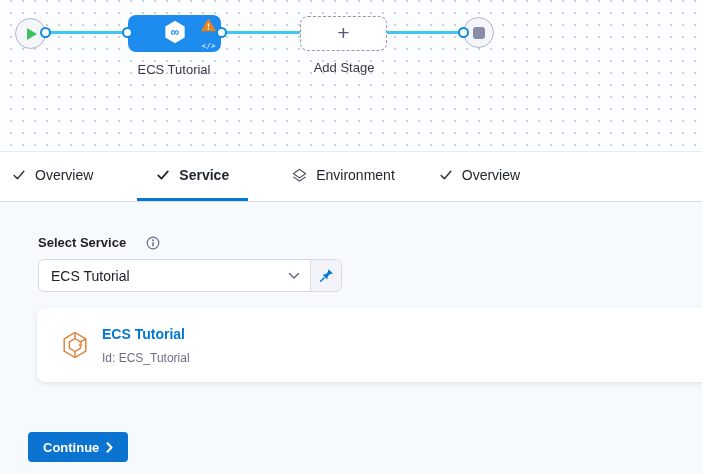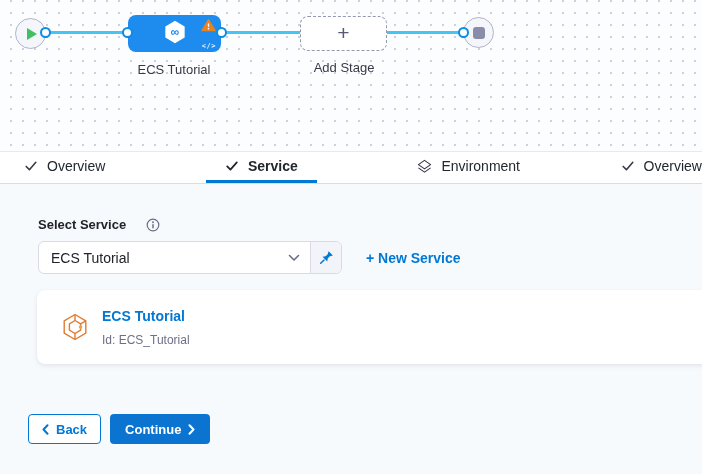--- a/index.html
+++ b/index.html
@@ -33,22 +33,22 @@
     color:#eaf4ff; letter-spacing:.5px; font-family:"DejaVu Sans Mono",monospace; }
   .node-label { position:absolute; width:120px; text-align:center; font-size:13px; color:#383946; z-index:2; }
   .stage-label { left:114px; top:62px; }
   .addstage-label { left:284px; top:60px; }
   .add-stage { position:absolute; left:300px; top:16px; width:87px; height:35px;
     background:#fff; border:1.6px dashed #9497b0; border-radius:8px; z-index:2;
     display:flex; align-items:center; justify-content:center; cursor:pointer; }
   .plus-glyph { font-size:21px; font-weight:400; color:#575b74; line-height:1; margin-top:-2px; }
 
   
-  .tabbar { height:33px; background:#fff; border-top:1px solid #e7e9f1; border-bottom:1px solid #d9dbe7;
-    display:flex; align-items:stretch; padding-left:24px; gap:44px;justify-content:space-between; }
+  .tabbar { height:51px; background:#fff; border-top:1px solid #e7e9f1; border-bottom:1px solid #d9dbe7;
+    display:flex; align-items:stretch; padding-left:12px; gap:44px; }
   .tab { display:flex; align-items:center; gap:9px; font-size:14px; color:#22272f;
     border-bottom:3px solid transparent; cursor:pointer; white-space:nowrap; }
   .tab.active { font-weight:700; border-bottom-color:#0278d5; padding:0 19px; }
   .tab svg { flex:0 0 auto; }
 
   
   .content { position:relative; height:283px; background:#f7fafd; }
   .select-label-row { display:flex; align-items:center; gap:20px; padding:33px 0 0 38px;
     font-size:13px; font-weight:700; color:#22222a; }
   .dropdown-row { display:flex; align-items:center; margin:9px 0 0 38px; }
@@ -164,45 +164,38 @@
             <path d="M1.5 1.5 L6 6 L10.5 1.5" stroke="#6b6d85" stroke-width="1.6" fill="none" stroke-linecap="round" stroke-linejoin="round"></path>
           </svg>
         </div>
         <div class="pin-btn">
           <svg width="15" height="15" viewBox="0 0 16 16">
             <path d="M10.2 1.2 L14.8 5.8 L11.6 6.7 L9.4 8.9 L8.8 12.2 L3.8 7.2 L7.1 6.6 L9.3 4.4 Z" fill="#0278d5"></path>
             <path d="M5.4 10.6 L1.8 14.2" stroke="#0278d5" stroke-width="1.6" stroke-linecap="round"></path>
           </svg>
         </div>
       </div>
-      <a class="new-service">+ New Service</a>
     </div>
 
     <div class="service-card">
       <svg width="28" height="28" viewBox="0 0 28 28">
         <g stroke="#e07c30" stroke-width="1.4" fill="none" stroke-linejoin="round">
           <polygon points="14,1.5 24.8,7.8 24.8,20.2 14,26.5 3.2,20.2 3.2,7.8"></polygon>
           <polygon points="14,7.5 19.6,10.8 19.6,17.2 14,20.5 8.4,17.2 8.4,10.8"></polygon>
           <path d="M14 1.5 L14 7.5 M24.8 7.8 L19.6 10.8 M14 26.5 L14 20.5"></path>
         </g>
         <circle cx="19.6" cy="14" r="1.8" fill="#e8a15c"></circle>
       </svg>
       <div>
         <div class="card-title">ECS Tutorial</div>
         <div class="card-id">Id: ECS_Tutorial</div>
       </div>
     </div>
 
     <div class="footer">
-      <button class="btn btn-back">
-        <svg width="7" height="11" viewBox="0 0 7 11">
-          <path d="M5.5 1.2 L1.5 5.5 L5.5 9.8" stroke="#0278d5" stroke-width="2" fill="none" stroke-linecap="round" stroke-linejoin="round"></path>
-        </svg>
-        <span>Back</span>
-      </button>
       <button class="btn btn-continue">
         <span>Continue</span>
         <svg width="7" height="11" viewBox="0 0 7 11">
           <path d="M1.5 1.2 L5.5 5.5 L1.5 9.8" stroke="#ffffff" stroke-width="2" fill="none" stroke-linecap="round" stroke-linejoin="round"></path>
         </svg>
       </button>
     </div>
 
   </div>
 </div>

